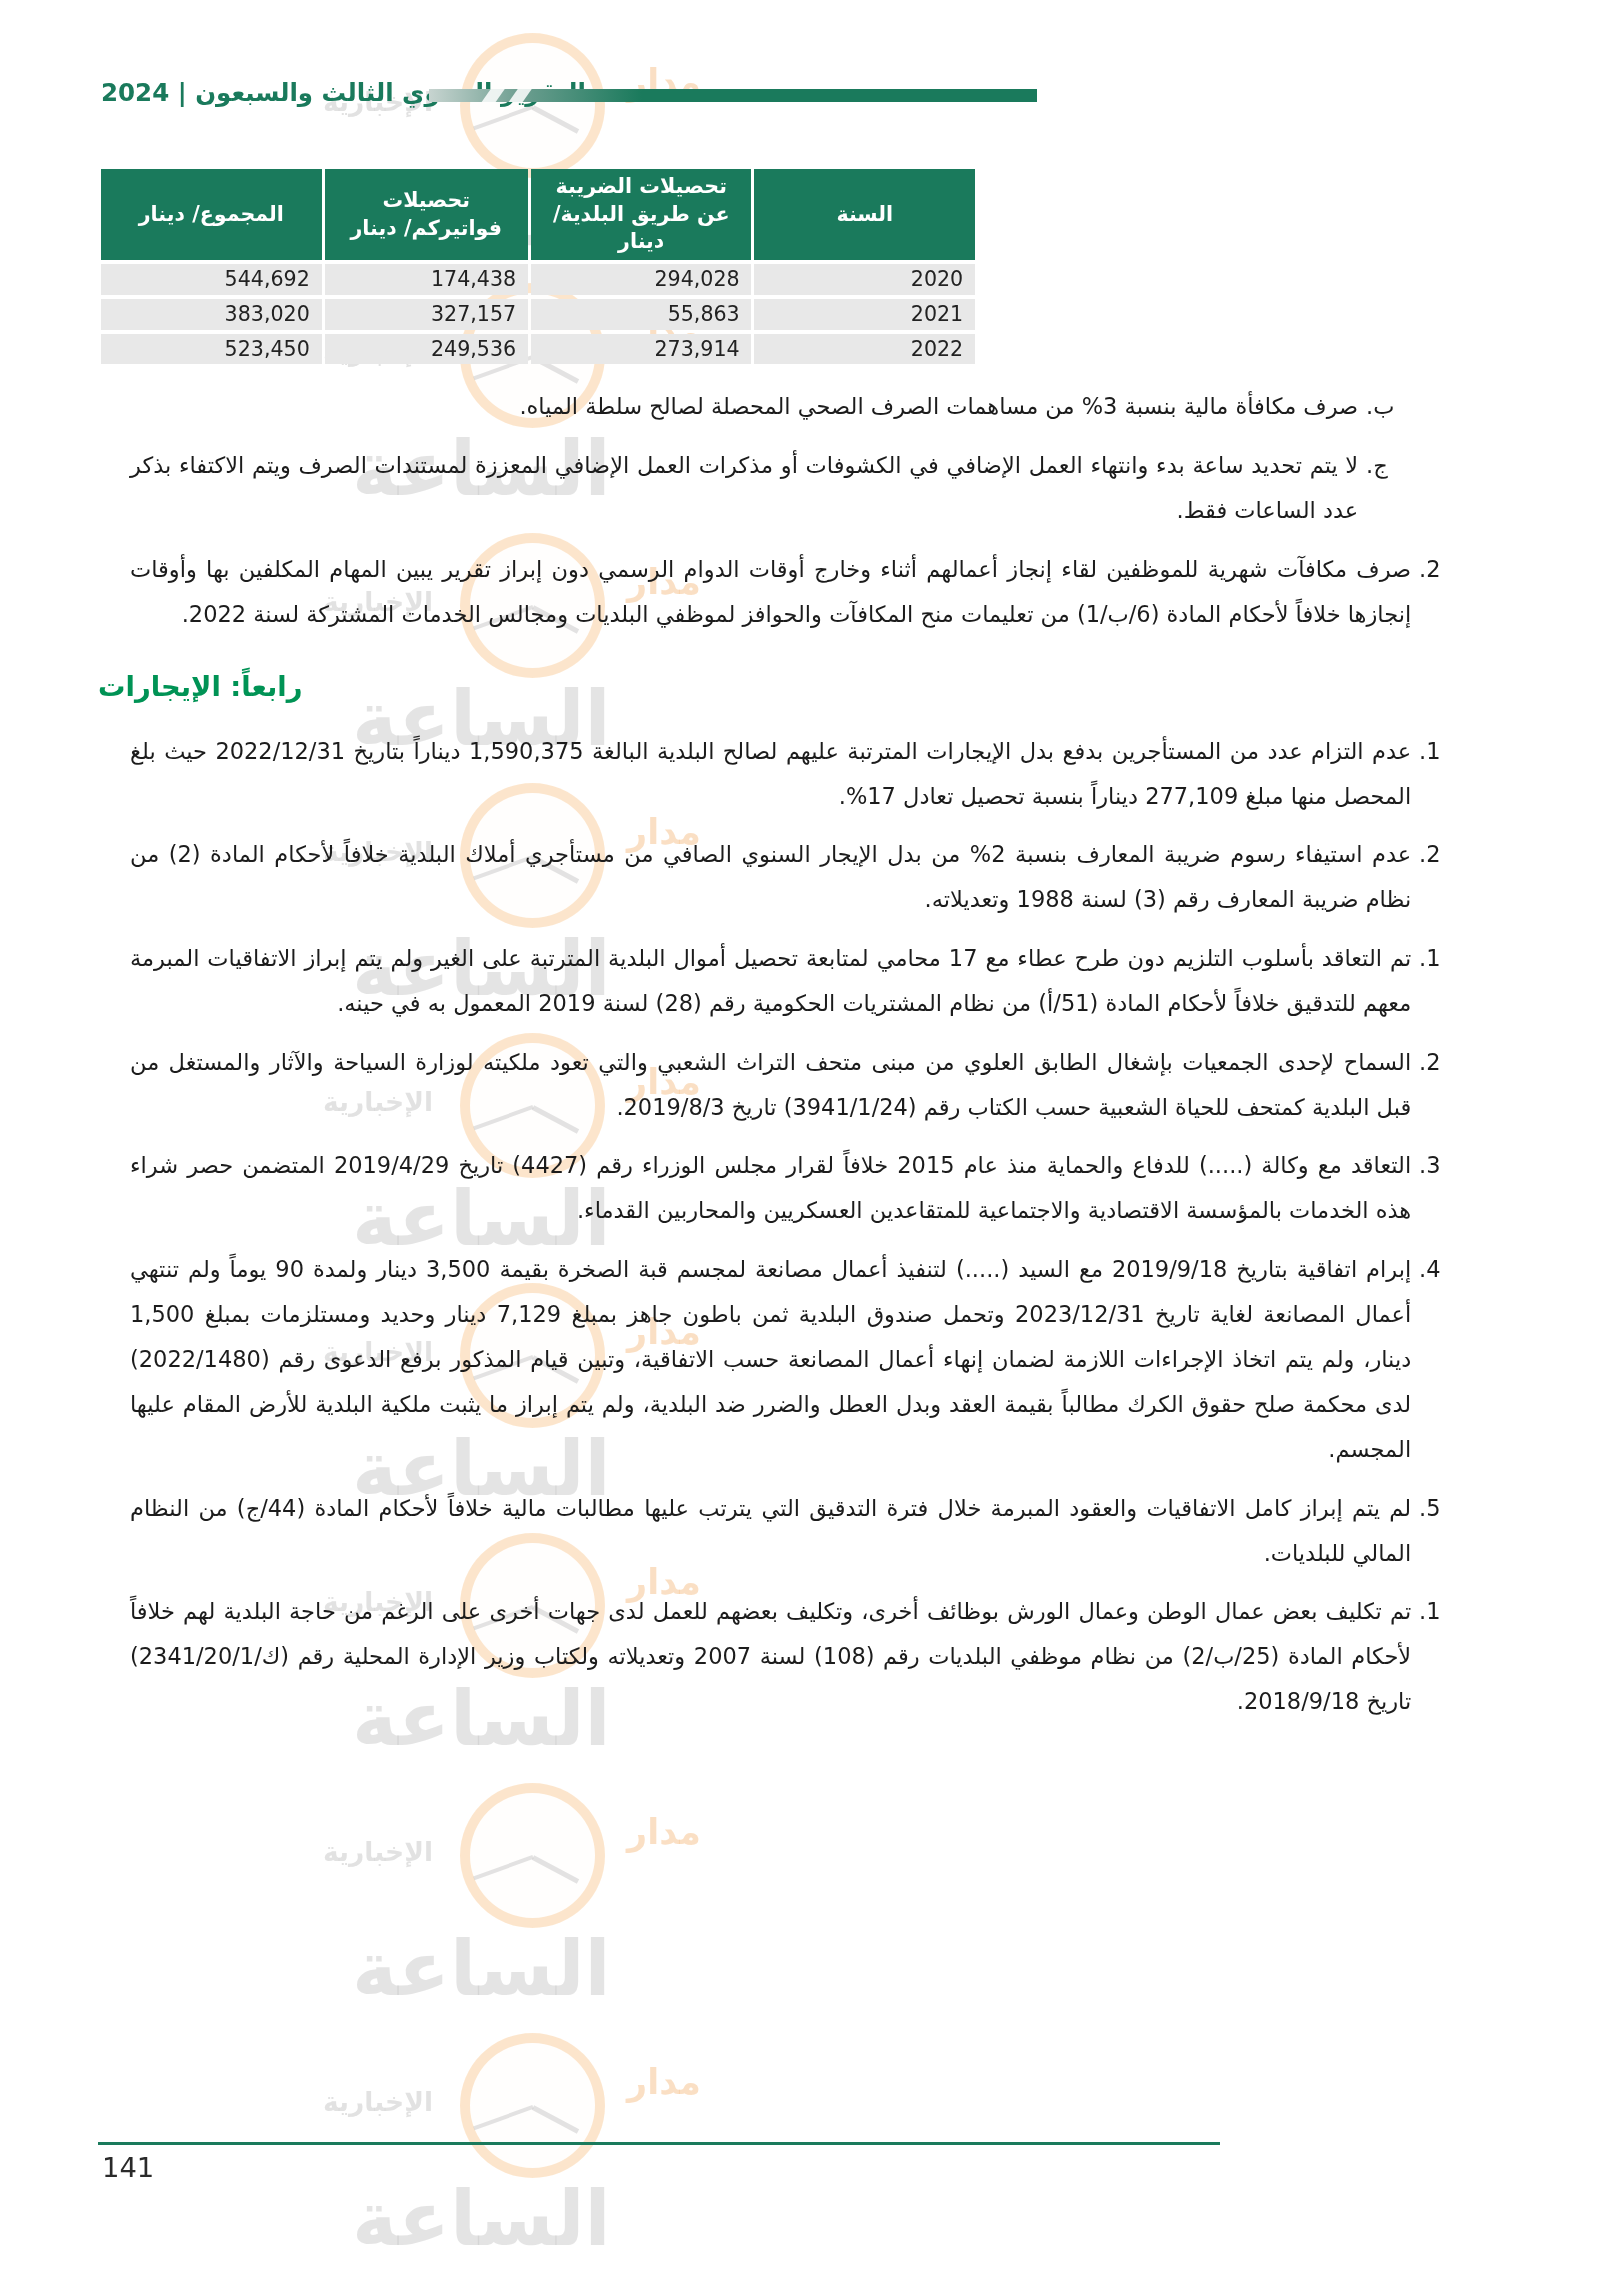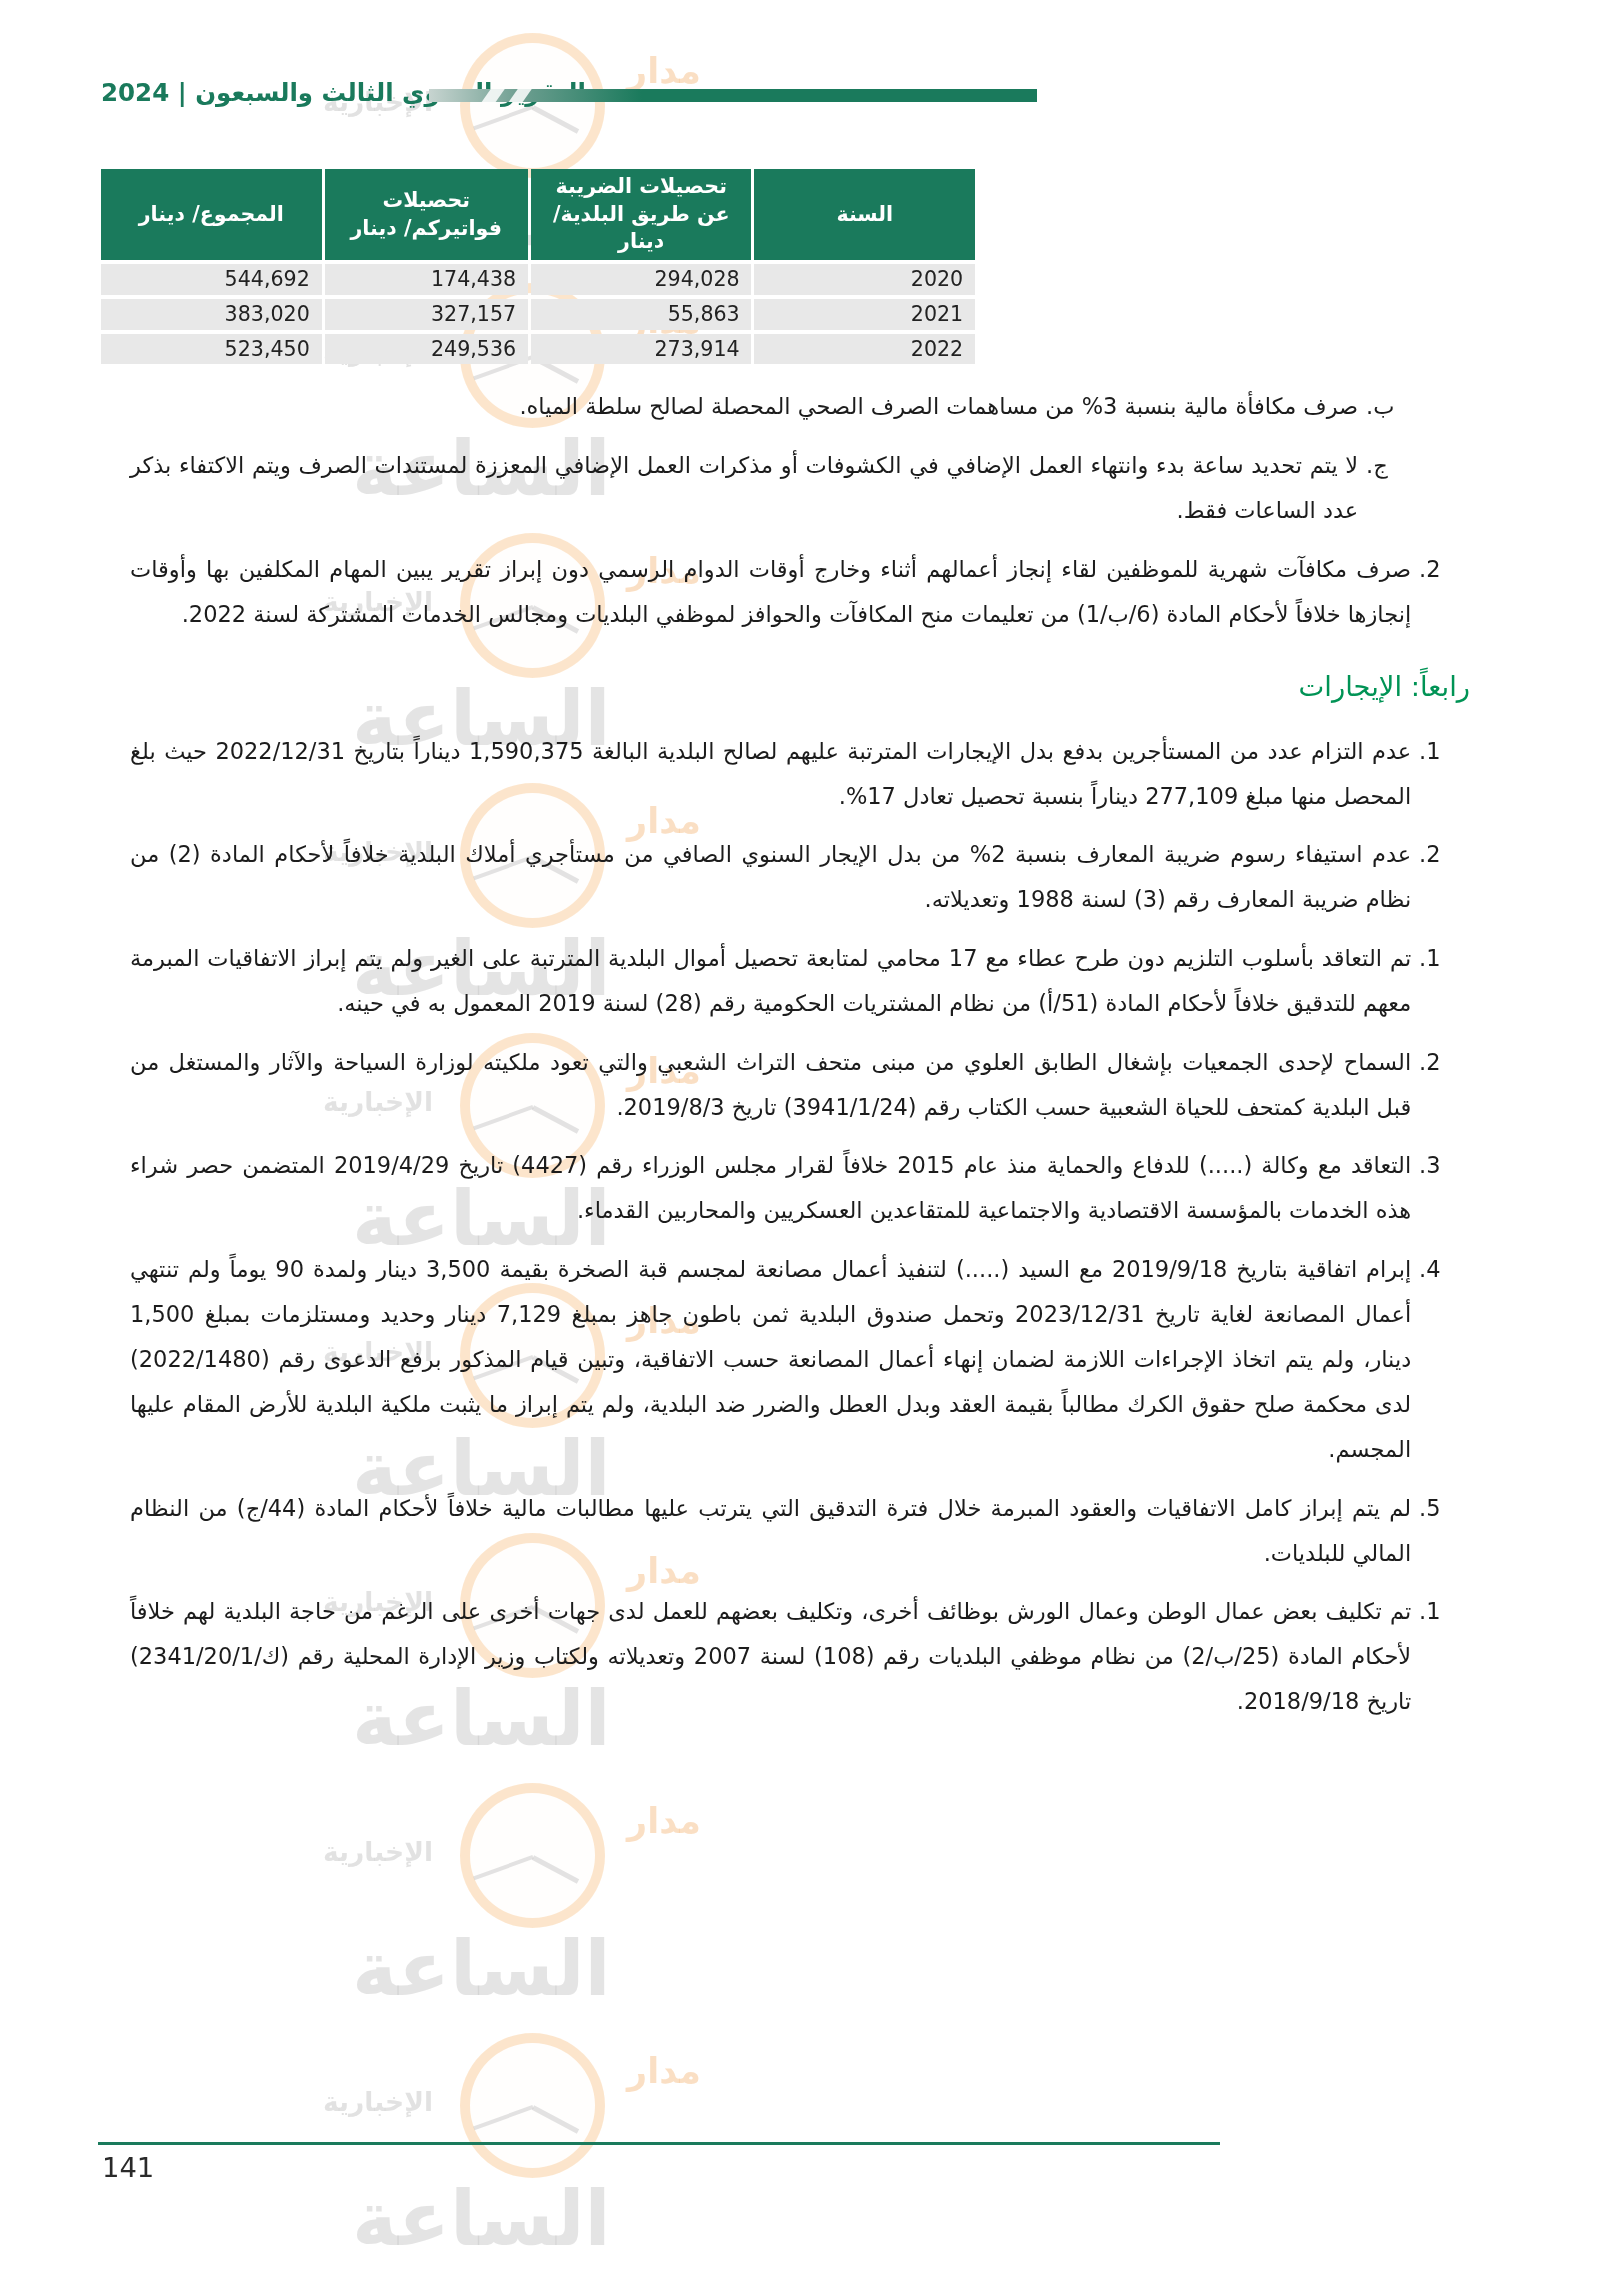--- a/index.html
+++ b/index.html
@@ -25,21 +25,21 @@
   }
   .wm-clock::after {
     content:""; position:absolute; left:50%; top:50%; width:63px; height:3.9px;
     background:rgba(130,130,130,.45); transform-origin:0 50%; transform:rotate(160deg);
   }
   .wm-news {
     position:absolute; left:0; top:57px; font-size:26.5px; font-weight:bold;
     color:rgba(150,150,150,.55); direction:rtl;
   }
   .wm-brand {
-    position:absolute; left:304px; top:22px; font-size:35px; font-weight:bold;
+    position:absolute; left:304px; top:33px; font-size:35px; font-weight:bold;
     color:rgba(240,150,60,.6); direction:rtl;
   }
   .wm-big {
     position:absolute; left:29px; top:145px; font-size:76px; font-weight:bold;
     color:rgba(140,140,140,.45); direction:rtl; letter-spacing:2px;
   }
 
   
   .report-header { position:absolute; left:0; top:0; width:1621px; height:127px; z-index:2; }
   .report-title {
@@ -74,22 +74,22 @@
     background:var(--row-gray,#e8e8e8); font-size:20.6px; color:#222;
     text-align:right; height:29px; padding:2px 11.8px; line-height:1.3;
   }
 
   .item { display:flex; gap:7.8px; margin:0 0 13.7px 0; }
   .item .marker { flex:0 0 51px; text-align:left; }
   .item .itext { flex:1 1 auto;margin-left:32px; }
   .sub-item { margin-right:53px; }
 
   .section-title {
-    color:var(--green-heading,#009355); font-size:27.4px; font-weight:normal;
-    margin:23.5px 0 13.7px 0; text-align:right;
+    color:var(--green-heading,#009355); font-size:27.4px; font-weight:bold;
+    margin:23.5px 0 13.7px 0; text-align:left;
   }
 
   
   .footer-line {
     position:absolute; left:98px; top:2142px; width:1122px; height:2.9px;
     background:var(--green-dark,#1a7a5c); z-index:1;
   }
   .page-number {
     position:absolute; left:102px; top:2152px; font-size:27.4px; color:#2a2a2a; z-index:1;text-align:right;
   }

